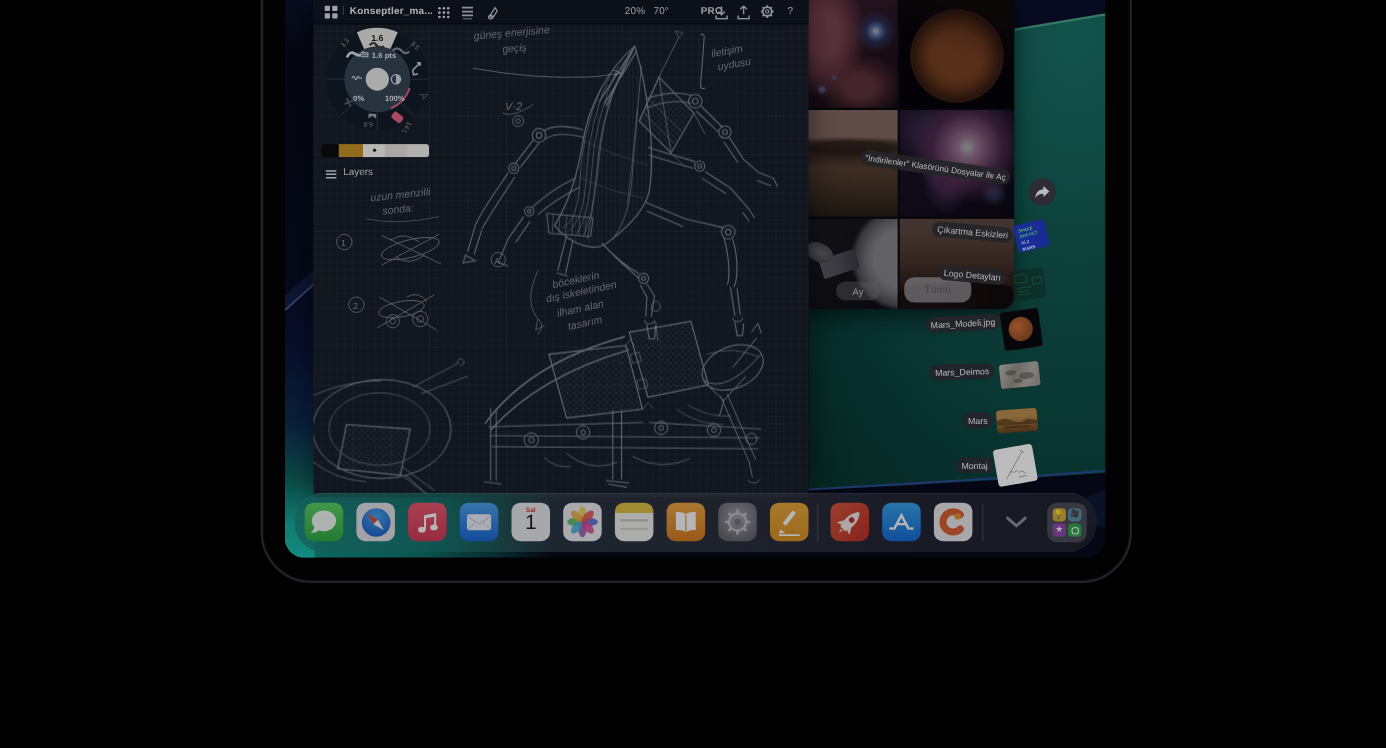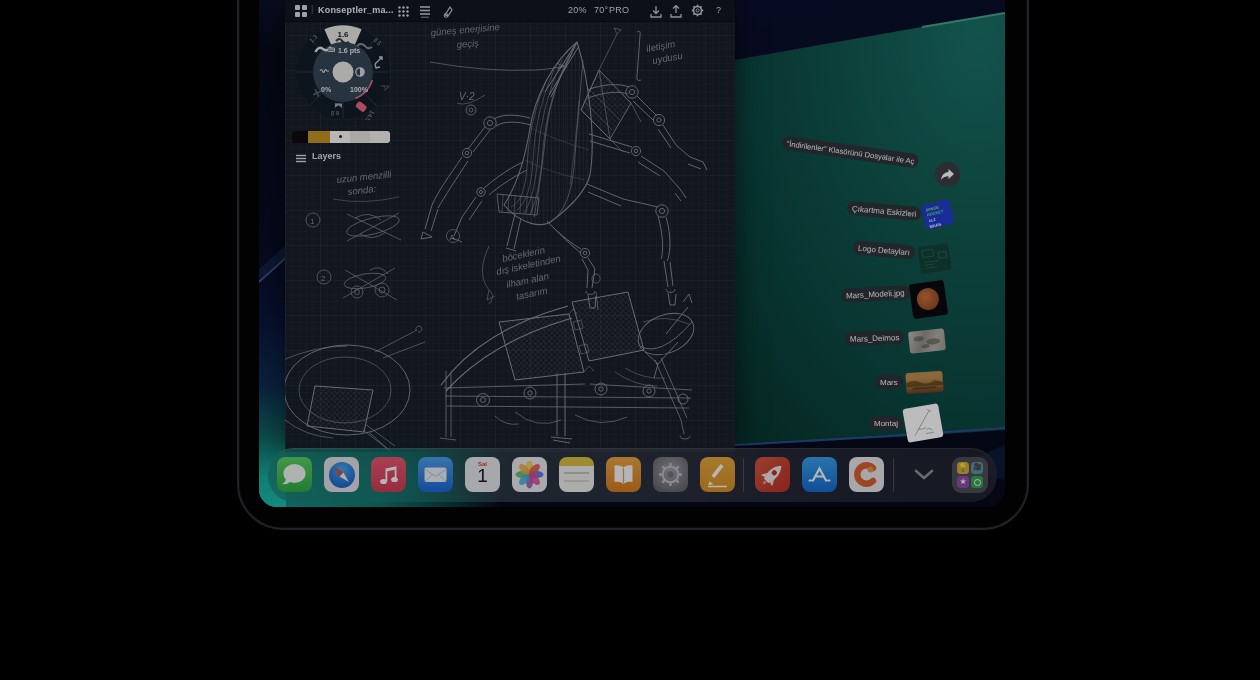--- a/index.html
+++ b/index.html
@@ -105,20 +105,36 @@
     <path d="M476,60 Q600,38 663,27 Q710,19 746,13 L746,430 Q600,440 476,445 Z" fill="url(#chairg)"></path>
     <path d="M663,27 Q710,19 746,13" stroke="#4aa385" stroke-width="2" fill="none" opacity="0.9"></path>
     <path d="M476,445 Q610,438 746,428" stroke="#2a4a8c" stroke-width="2" fill="none" opacity="0.9"></path>
     <path d="M700,470 Q730,450 746,445 L746,480 Z" fill="#14234a" opacity="0.5"></path>
     <rect x="0" y="415" width="240" height="92" fill="url(#tealL)"></rect>
     <rect x="0" y="0" width="27" height="507" fill="url(#strip)"></rect>
     <rect x="-8" y="268" width="48" height="1.8" fill="#3d5c90" transform="rotate(-42 14 268)"></rect>
     <rect x="-8" y="258" width="44" height="9" fill="#1a2850" opacity="0.6" transform="rotate(-42 14 262)"></rect>
    </svg>
 
+   <div class="fwin">
+    <div class="ph" id="ph1" style="left:0;top:0;width:86px;height:98px"></div>
+    <div class="ph" id="ph2" style="left:88px;top:0;width:104px;height:98px"></div>
+    <div class="ph" id="ph3" style="left:0;top:100px;width:86px;height:97px"></div>
+    <div class="ph" id="ph4" style="left:88px;top:100px;width:104px;height:97px"></div>
+    <div class="ph" id="ph5" style="left:0;top:199px;width:86px;height:82px">
+            <b></b>
+            <i></i>
+          </div>
+    <div class="ph" id="ph6" style="left:88px;top:199px;width:104px;height:82px">
+            <b></b>
+          </div>
+    <div class="fdim"></div>
+    <div class="pill" style="left:30px;top:256px;width:40px;height:17px;background:rgba(125,125,130,0.38);color:#bebec2;font-size:8.5px">Ay</div>
+    <div class="pill" style="left:92px;top:252px;width:61px;height:23px;background:rgba(196,196,203,0.55);color:#55555a;font-size:9.5px">Tümü</div>
+   </div>
 
    <div class="cwin">
     <div class="toolbar">
      <svg style="position:absolute;left:10px;top:5px" width="12" height="12">
               <rect x="0" y="0" width="5" height="5" rx="1" fill="#c9ced3"></rect>
               <rect x="7" y="0" width="5" height="5" rx="1" fill="#c9ced3"></rect>
               <rect x="0" y="7" width="5" height="5" rx="1" fill="#c9ced3"></rect>
               <rect x="7" y="7" width="5" height="5" rx="1" fill="#c9ced3"></rect>
             </svg>
      <div class="t" style="left:26px;top:4px;color:#5a6066">|</div>
@@ -143,21 +159,21 @@
                 <line x1="1" y1="9" x2="11" y2="9"></line>
               </g>
               <line x1="2" y1="12.2" x2="10" y2="12.2" stroke="#8f959b" stroke-width="1"></line>
             </svg>
      <svg style="position:absolute;left:157px;top:5px" width="13" height="13">
               <path d="M3,10 L8,2 L10,5 L6,11 Z" fill="none" stroke="#b4bac0" stroke-width="1.2"></path>
               <circle cx="4" cy="10.5" r="1.8" fill="none" stroke="#b4bac0" stroke-width="1.1"></circle>
             </svg>
      <div class="t" style="left:283px">20%</div>
      <div class="t" style="left:309px">70°</div>
-     <div class="t" style="left:324px;font-weight:normal">PRO</div>
+     <div class="t" style="left:352px;font-weight:bold">PRO</div>
      <svg style="position:absolute;left:365px;top:5px" width="12" height="13">
               <g stroke="#b4bac0" stroke-width="1.3" fill="none">
                 <path d="M6,1 L6,8 M3,5.5 L6,8.5 L9,5.5"></path>
                 <path d="M1,9 L1,12 L11,12 L11,9"></path>
               </g>
             </svg>
      <svg style="position:absolute;left:385px;top:5px" width="12" height="13">
               <g stroke="#b4bac0" stroke-width="1.3" fill="none">
                 <path d="M6,8 L6,1 M3,3.5 L6,0.5 L9,3.5"></path>
                 <path d="M1,9 L1,12 L11,12 L11,9"></path>
@@ -386,21 +402,21 @@
      <div style="width:20px;background:#e3e1dc"></div>
     </div>
     <div class="layers">
      <svg style="position:absolute;left:0;top:1px" width="10" height="9">
               <g stroke="#ccd1d5" stroke-width="1.4">
                 <line x1="0" y1="1.5" x2="10" y2="1.5"></line>
                 <line x1="0" y1="4.5" x2="10" y2="4.5"></line>
                 <line x1="0" y1="7.5" x2="10" y2="7.5"></line>
               </g>
             </svg>
-     <span style="position:absolute;left:16px;top:-2px;font-weight:bold">Layers</span>
+     <span style="position:absolute;left:16px;top:-2px;font-weight:normal">Layers</span>
     </div>
    </div>
 
    <div class="share">
     <svg width="15" height="13">
             <path d="M8.5,1 L14,6 L8.5,11 L8.5,8.2 C5,8.2 2.8,9.4 1.2,12 C1.4,7.4 4.4,4.4 8.5,4.1 Z" fill="#ececf0"></path>
           </svg>
    </div>
 
    <div class="dl" style="left:523px;top:145px;transform:rotate(8deg);font-size:7.6px;padding:2.5px 4px">"İndirilenler" Klasörünü Dosyalar ile Aç</div>

